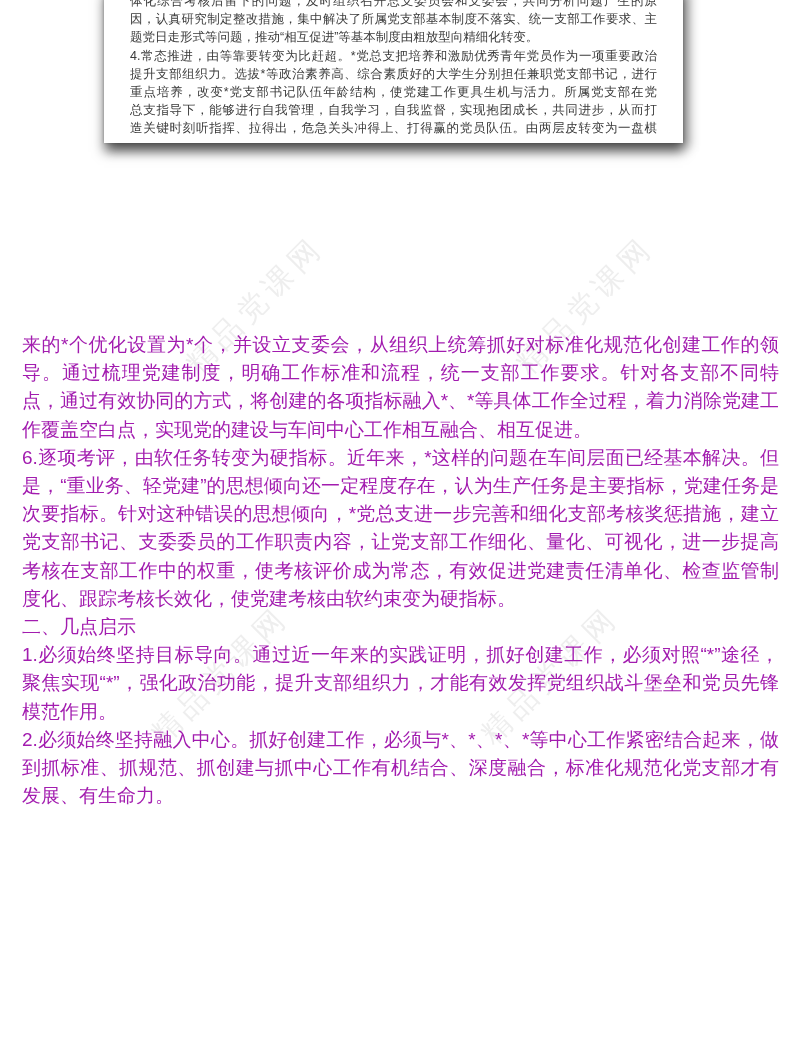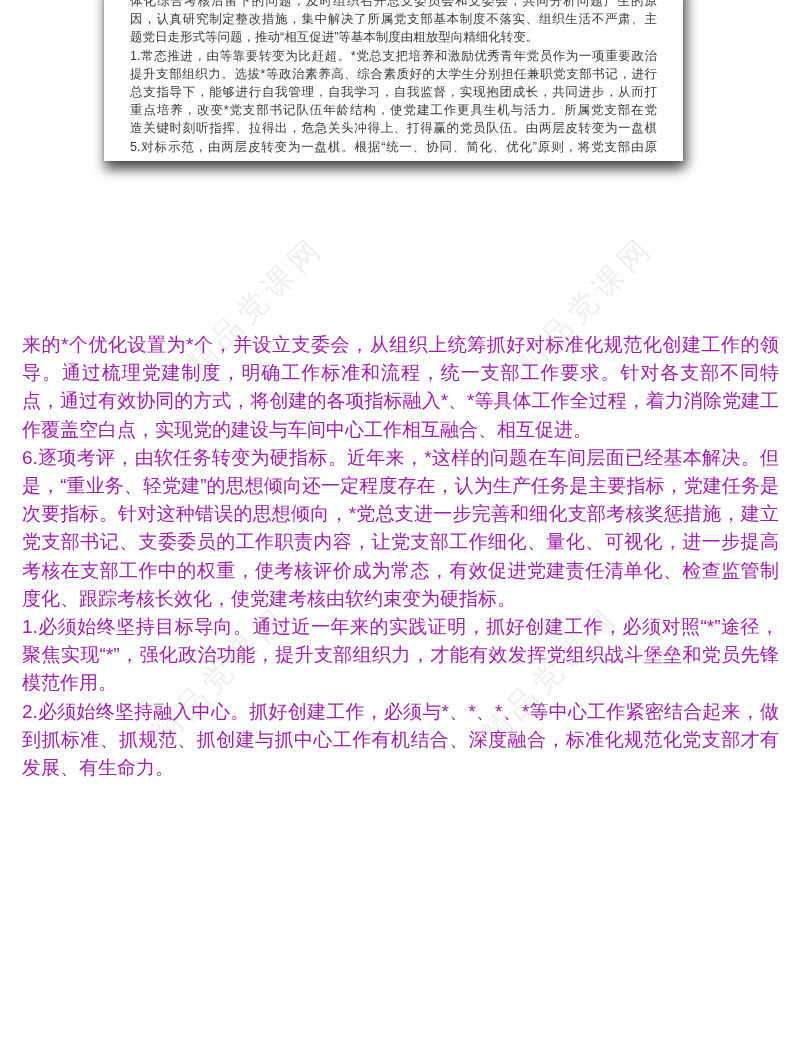--- a/index.html
+++ b/index.html
@@ -86,30 +86,30 @@
 
 <div class="canvas">
 
   <div class="wm wm1">精品党课网</div>
   <div class="wm wm2">精品党课网</div>
   <div class="wm wm3">精品党课网</div>
   <div class="wm wm4">精品党课网</div>
 
   <div class="doc-page">
     <div class="pline">体化综合考核后留下的问题，及时组织召开总支委员会和支委会，共同分析问题产生的原</div>
-    <div class="pline">因，认真研究制定整改措施，集中解决了所属党支部基本制度不落实、组织生活不严肃、主</div>
+    <div class="pline">因，认真研究制定整改措施，集中解决了所属党支部基本制度不落实、统一支部工作要求、主</div>
     <div class="pline short">题党日走形式等问题，推动“相互促进”等基本制度由粗放型向精细化转变。</div>
-    <div class="pline">1.常态推进，由等靠要转变为比赶超。*党总支把培养和激励优秀青年党员作为一项重要政治</div>
+    <div class="pline">4.常态推进，由等靠要转变为比赶超。*党总支把培养和激励优秀青年党员作为一项重要政治</div>
     <div class="pline">提升支部组织力。选拔*等政治素养高、综合素质好的大学生分别担任兼职党支部书记，进行</div>
+    <div class="pline">重点培养，改变*党支部书记队伍年龄结构，使党建工作更具生机与活力。所属党支部在党</div>
     <div class="pline">总支指导下，能够进行自我管理，自我学习，自我监督，实现抱团成长，共同进步，从而打</div>
-    <div class="pline">重点培养，改变*党支部书记队伍年龄结构，使党建工作更具生机与活力。所属党支部在党</div>
     <div class="pline">造关键时刻听指挥、拉得出，危急关头冲得上、打得赢的党员队伍。由两层皮转变为一盘棋</div>
-    <div class="pline">5.对标示范，由两层皮转变为一盘棋。根据“统一、协同、简化、优化”原则，将党支部由原</div>
   </div>
 
   <div class="body-text">
     <p>来的*个优化设置为*个，并设立支委会，从组织上统筹抓好对标准化规范化创建工作的领导。通过梳理党建制度，明确工作标准和流程，统一支部工作要求。针对各支部不同特点，通过有效协同的方式，将创建的各项指标融入*、*等具体工作全过程，着力消除党建工作覆盖空白点，实现党的建设与车间中心工作相互融合、相互促进。</p>
     <p>6.逐项考评，由软任务转变为硬指标。近年来，*这样的问题在车间层面已经基本解决。但是，“重业务、轻党建”的思想倾向还一定程度存在，认为生产任务是主要指标，党建任务是次要指标。针对这种错误的思想倾向，*党总支进一步完善和细化支部考核奖惩措施，建立党支部书记、支委委员的工作职责内容，让党支部工作细化、量化、可视化，进一步提高考核在支部工作中的权重，使考核评价成为常态，有效促进党建责任清单化、检查监管制度化、跟踪考核长效化，使党建考核由软约束变为硬指标。</p>
+    <p>二、几点启示</p>
     <p>1.必须始终坚持目标导向。通过近一年来的实践证明，抓好创建工作，必须对照“*”途径，聚焦实现“*”，强化政治功能，提升支部组织力，才能有效发挥党组织战斗堡垒和党员先锋模范作用。</p>
     <p>2.必须始终坚持融入中心。抓好创建工作，必须与*、*、*、*等中心工作紧密结合起来，做到抓标准、抓规范、抓创建与抓中心工作有机结合、深度融合，标准化规范化党支部才有发展、有生命力。</p>
   </div>
 
 </div>
 
 </body></html>

